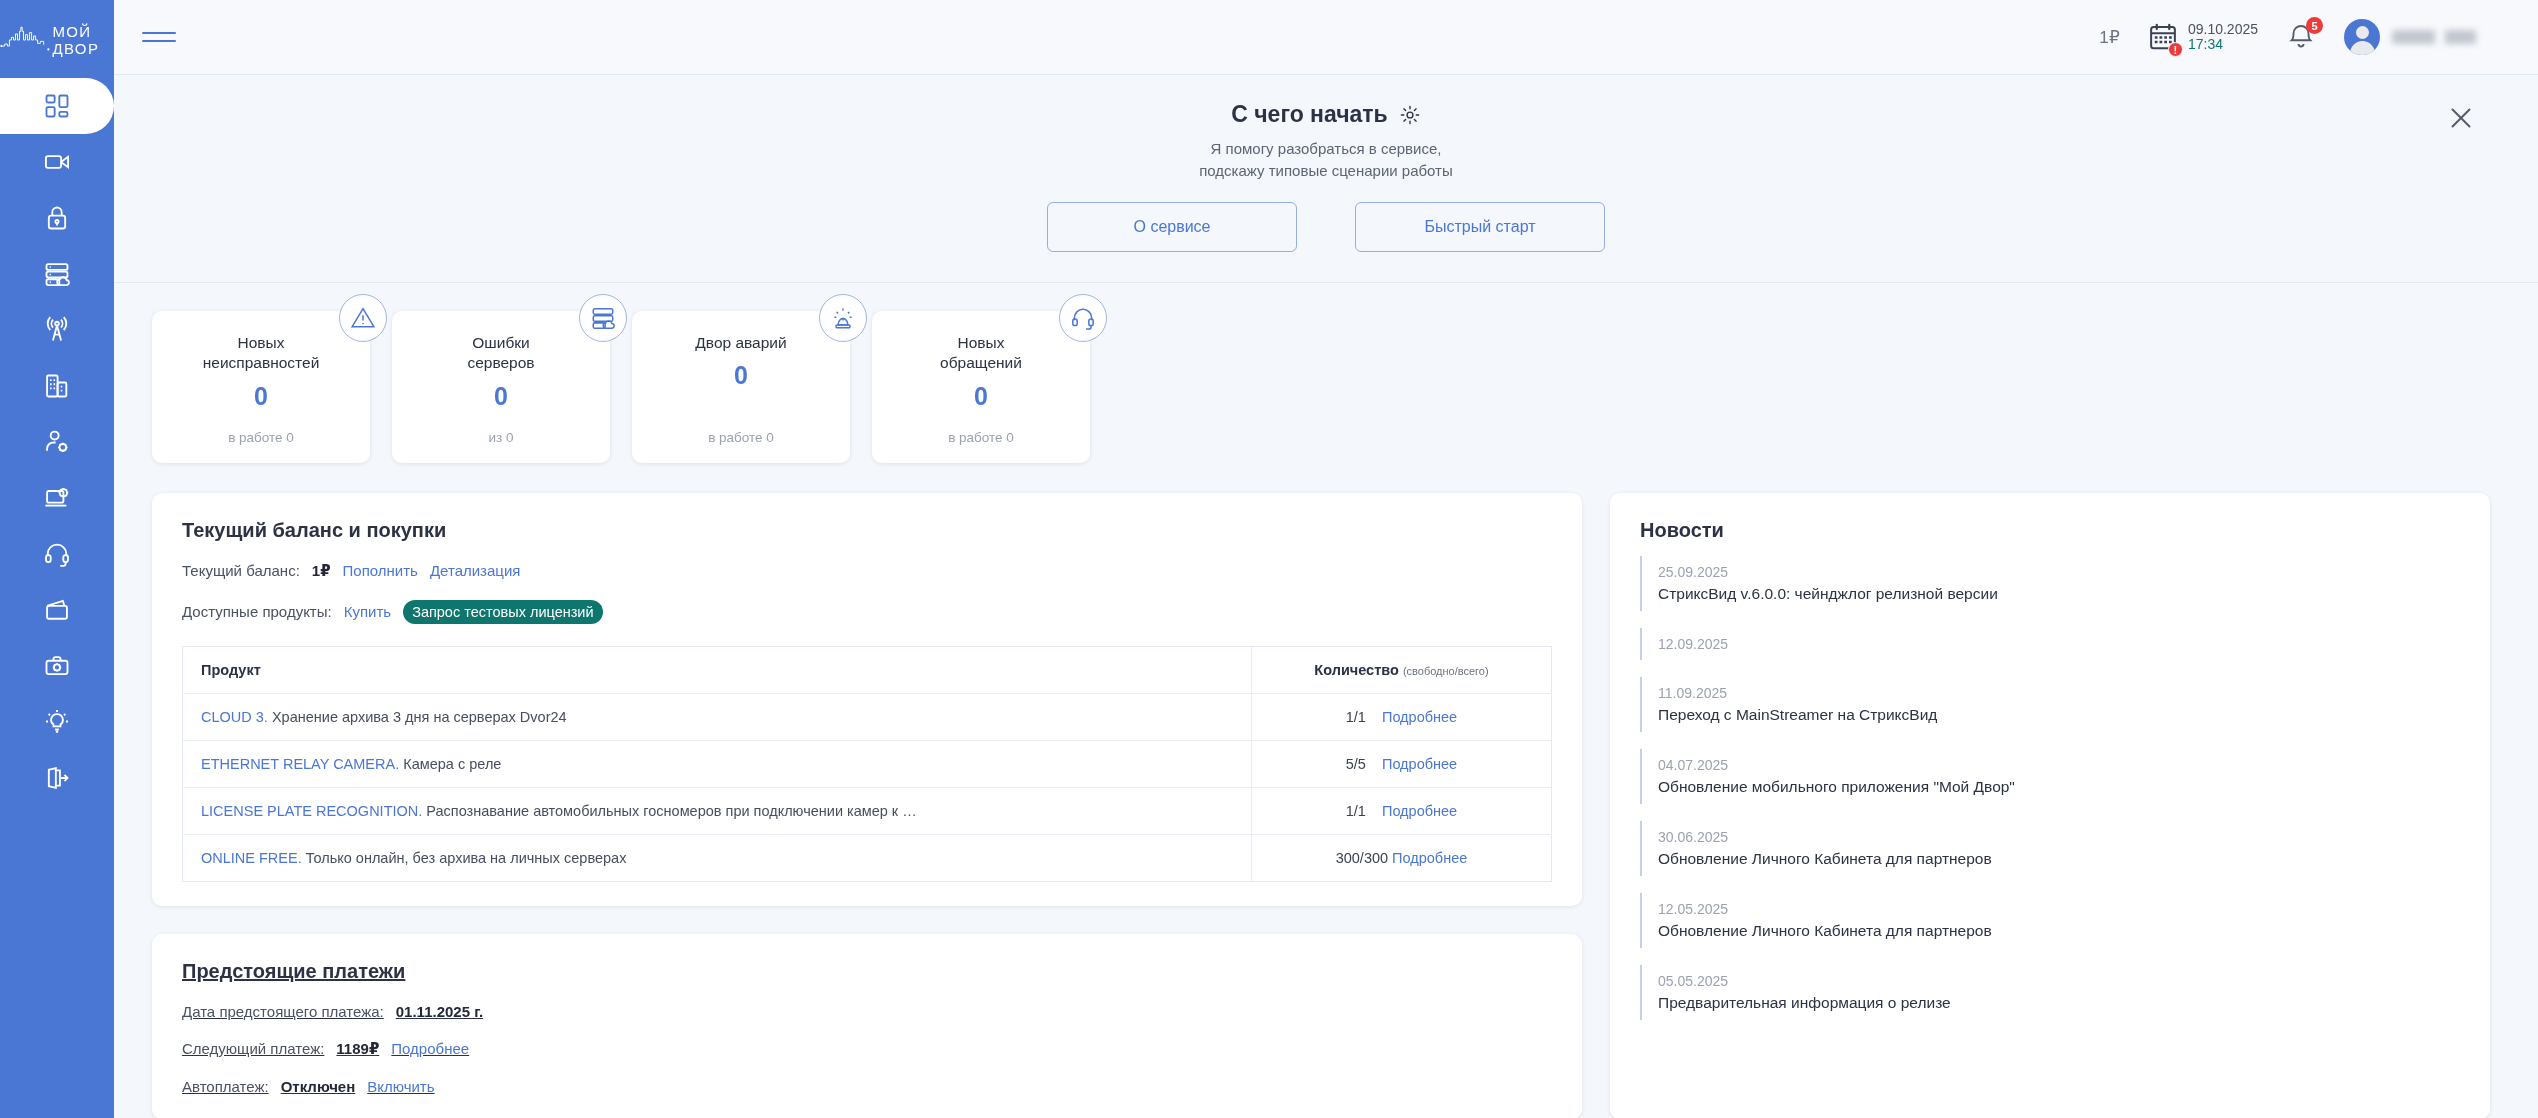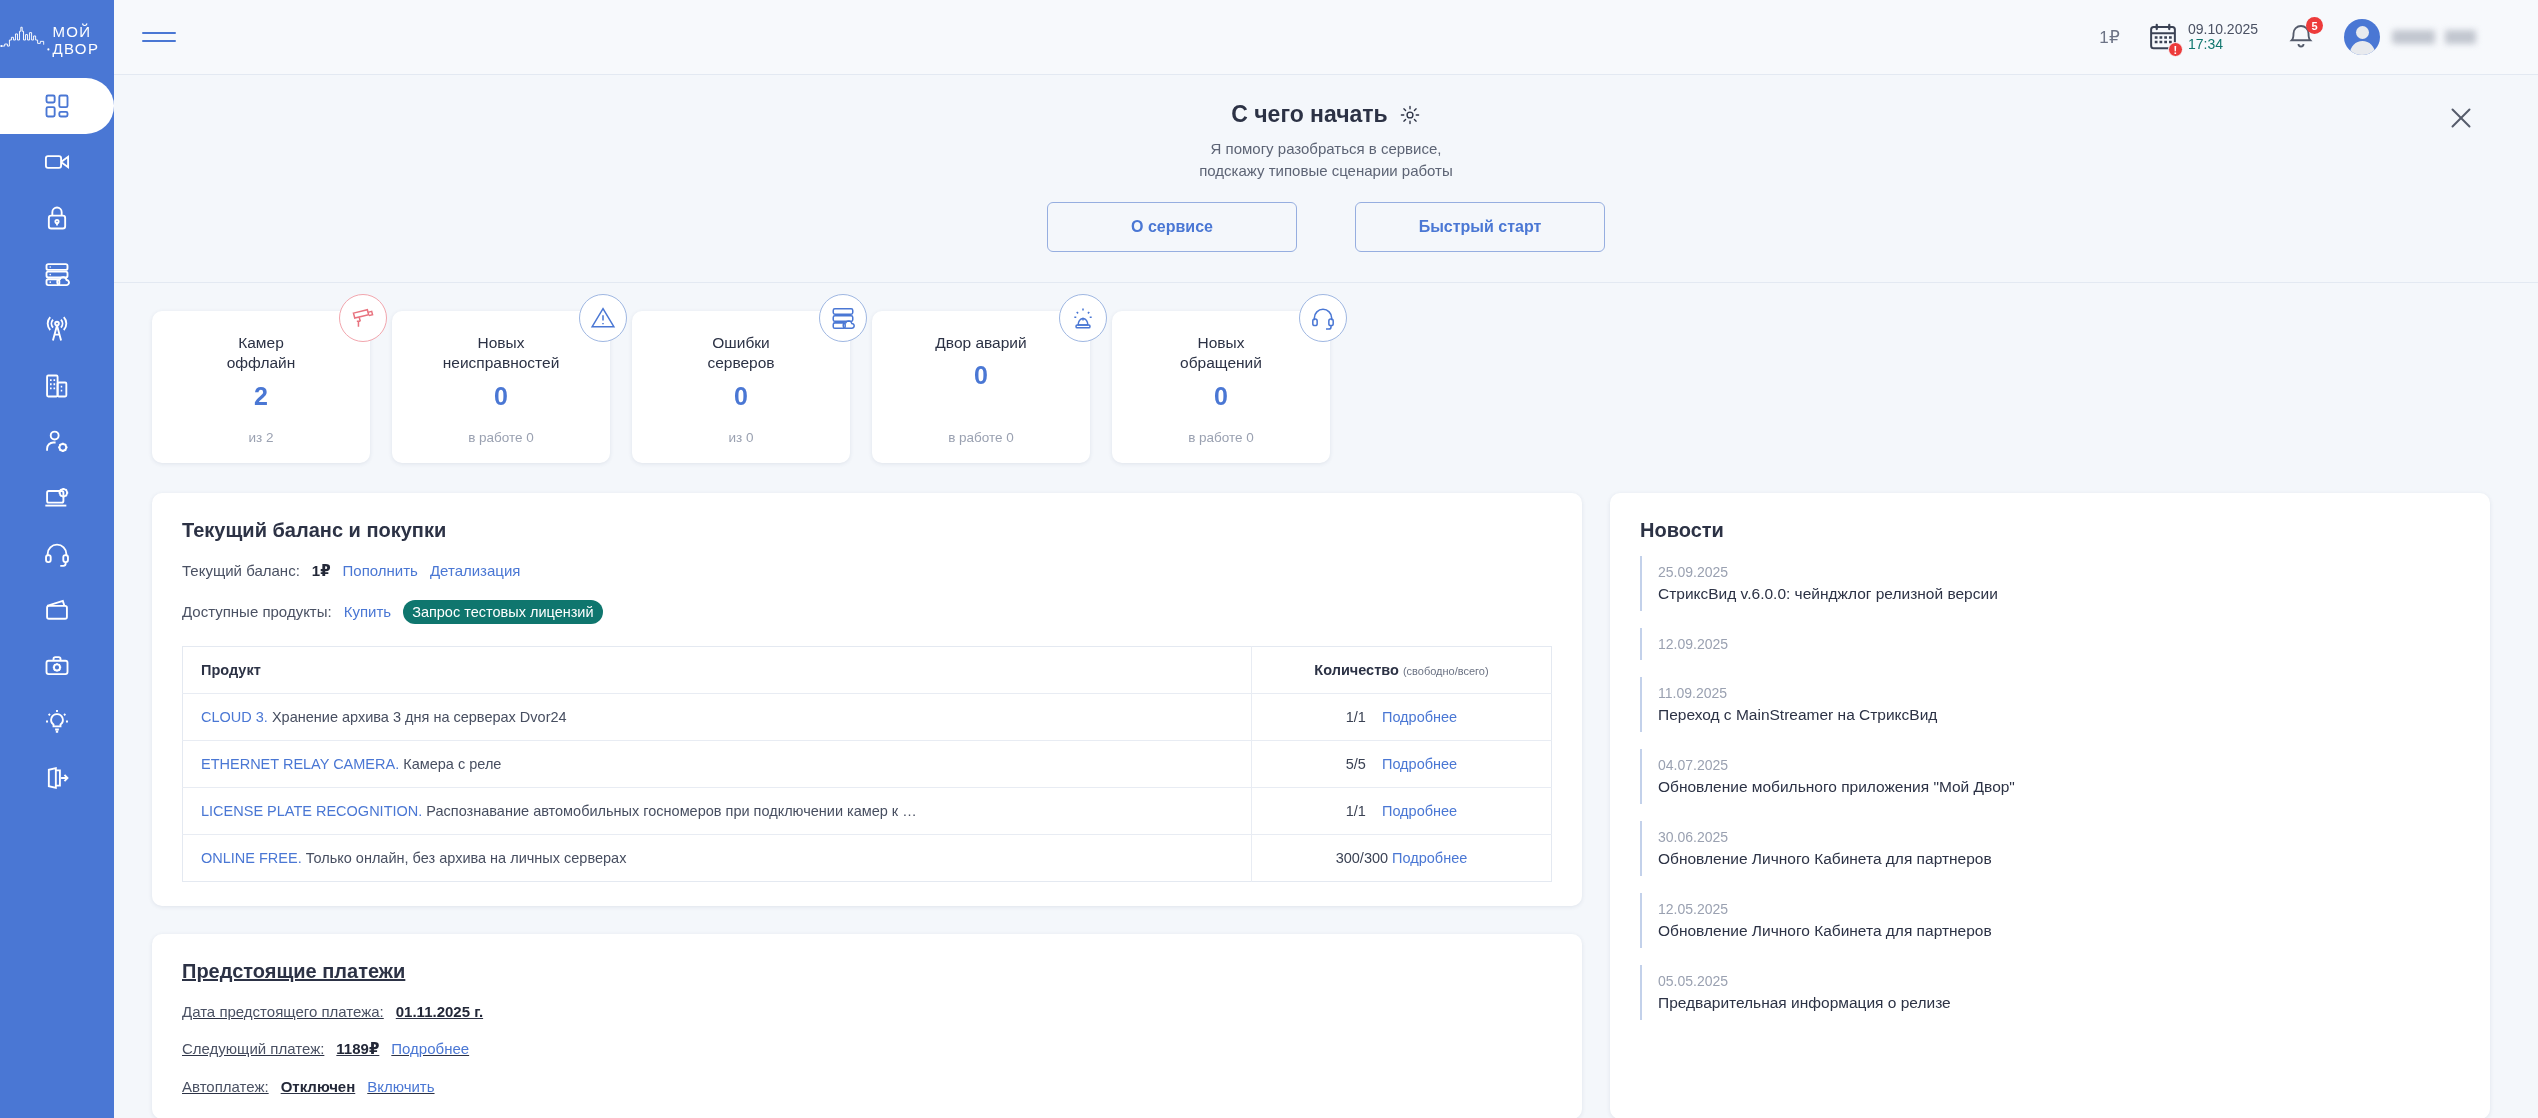--- a/index.html
+++ b/index.html
@@ -130,21 +130,20 @@
   .banner-btns {
     margin-top: 20px;
     display: flex; justify-content: center; gap: 58px;
   }
   .btn-outline {
     width: 250px; height: 50px;
     border: 1px solid #96aee0; border-radius: 6px;
     background: transparent; color: #4a77d4;
     font-size: 16px; cursor: pointer;
     font-family: "Liberation Sans", sans-serif;
-    font-weight: bold;
   }
   .banner-close {
     position: absolute; top: 30px; right: 64px;
     width: 26px; height: 26px; cursor: pointer;
   }
   .banner-close::before, .banner-close::after {
     content: ""; position: absolute; left: 0; top: 12px;
     width: 26px; height: 2px; background: #555c6b; border-radius: 1px;
   }
   .banner-close::before { transform: rotate(45deg); }
@@ -425,35 +424,20 @@
         <button class="btn-outline">О сервисе</button>
         <button class="btn-outline">Быстрый старт</button>
       </div>
       <div class="banner-close"></div>
     </section>
 
     <div class="content">
 
       <div class="stats">
 
-        <div class="stat-card">
-          <div class="stat-title">
-            <div>Камер</div>
-            <div>оффлайн</div>
-          </div>
-          <div class="stat-value">2</div>
-          <div class="stat-sub">из 2</div>
-          <div class="stat-badge danger">
-            <svg width="26" height="26" viewBox="0 0 24 24">
-              <path d="M3.2 7.5 16 4.4l1.2 4.6L4.4 12z"></path>
-                <path d="M16.6 6.8l3.4-.9.8 3-3.4.9"></path>
-              <path d="M8.5 11.4l1 3.6M9.5 15h-3.2M7.8 15v5"></path>
-            </svg>
-          </div>
-        </div>
 
         <div class="stat-card">
           <div class="stat-title">
             <div>Новых</div>
             <div>неисправностей</div>
           </div>
           <div class="stat-value">0</div>
           <div class="stat-sub">в работе 0</div>
           <div class="stat-badge">
             <svg width="26" height="26" viewBox="0 0 24 24">

